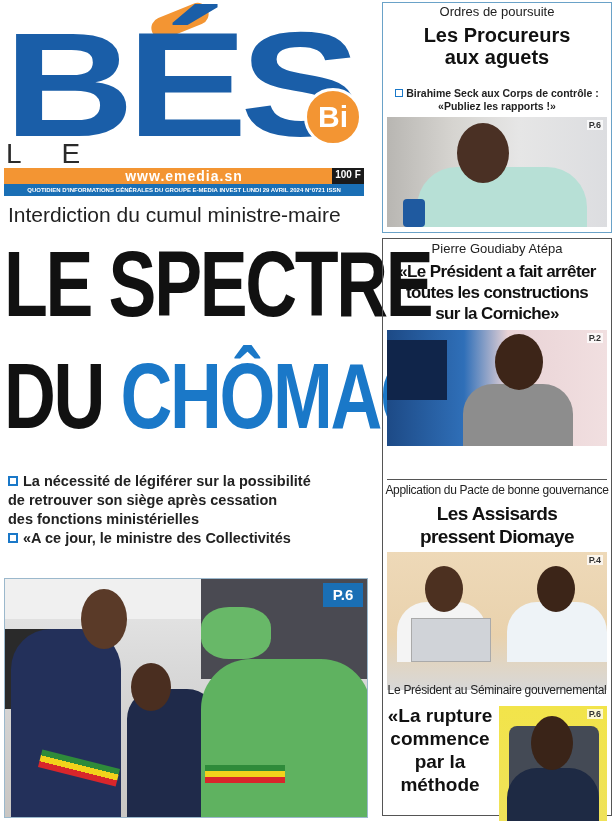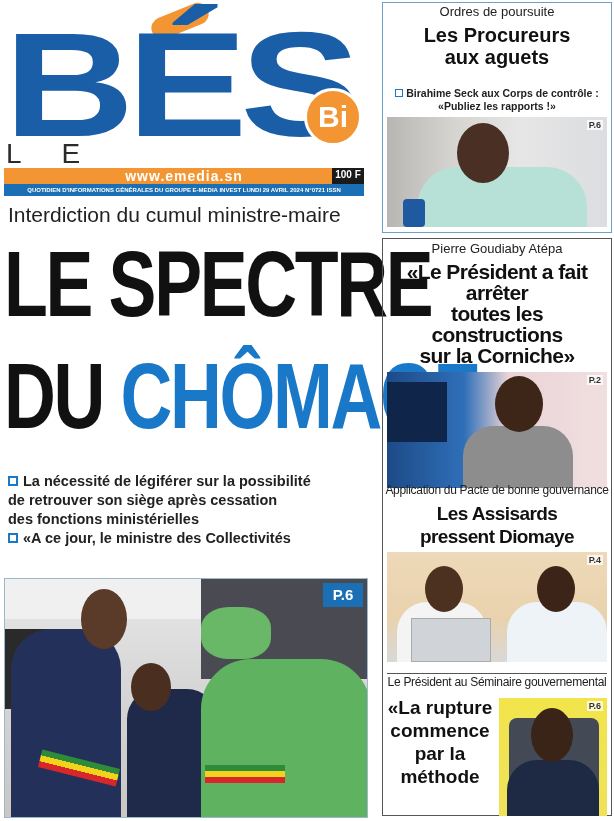--- a/index.html
+++ b/index.html
@@ -93,21 +93,21 @@
   .box1 {
     position: absolute; left: 2px; top: 2px; width: 230px; height: 231px;
     border: 1px solid #6aa2c8;
   }
   .box2 {
     position: absolute; left: 2px; top: 238px; width: 230px; height: 578px;
     border: 1px solid #555;
   }
   .r-kicker { text-align: center; font-size: 13px; line-height: 16px; color: #222; white-space: nowrap; }
   .r-title { text-align: center; font-weight: 700; font-size: 20px; line-height: 22px; color: #111; }
-  .r-title-cond { text-align: center; font-weight: 700; font-size: 21px; line-height: 21px; color: #111; letter-spacing: -0.6px; }
+  .r-title-cond { text-align: center; font-weight: 700; font-size: 17px; line-height: 21px; color: #111; letter-spacing: -0.6px; }
   .r-sub { text-align: center; font-weight: 700; font-size: 10.5px; line-height: 13px; color: #222; }
   .r-sub .box-icon { display: inline-block; width: 8px; height: 8px; border: 1.5px solid #1a78c8; margin-right: 3px; }
   .page-tag {
     position: absolute; right: 4px; top: 3px; font-weight: 700; font-size: 9px; color: #333;
     background: rgba(255,255,255,0.75); padding: 0 2px;
   }
   .photo { position: relative; overflow: hidden; }
   .sep { height: 1px; background: #555; margin: 0 4px; }
 
   .s-block { position: relative; }
@@ -196,34 +196,34 @@
         <div class="page-tag">P.2</div>
       </div>
     </div>
 
     <div class="sep"></div>
 
     <div class="s-block" style="height:191px;">
       <div class="r-kicker" style="margin-top:2px;font-size:12px;letter-spacing:-0.3px;">Application du Pacte de bonne gouvernance</div>
       <div class="r-title-cond" style="margin-top:4px;font-size:19px;line-height:23px;">Les Assisards</div>
       <div class="r-title-cond" style="font-size:19px;line-height:23px;">pressent Diomaye</div>
-      <div class="photo" style="margin:4px 4px 0 4px;height:110px;background:linear-gradient(180deg,#eed9b8 0%,#e9d2ad 60%,#d8d8d8 100%);">
+      <div class="photo" style="margin:4px 4px 0 4px;height:138px;background:linear-gradient(180deg,#eed9b8 0%,#e9d2ad 60%,#d8d8d8 100%);">
         <div style="position:absolute;left:10px;top:50px;width:90px;height:60px;background:#f4f4f4;border-radius:30px 30px 0 0;"></div>
         <div style="position:absolute;left:38px;top:14px;width:38px;height:46px;background:#4c3020;border-radius:50%;"></div>
         <div style="position:absolute;left:120px;top:50px;width:100px;height:60px;background:#eef3f7;border-radius:30px 30px 0 0;"></div>
         <div style="position:absolute;left:150px;top:14px;width:38px;height:46px;background:#3c2518;border-radius:50%;"></div>
         <div style="position:absolute;left:24px;top:66px;width:80px;height:44px;background:#d0d3d8;border:1px solid #aaa;"></div>
         <div class="page-tag">P.4</div>
       </div>
     </div>
 
     <div class="sep"></div>
 
     <div class="s-block" style="height:146px;">
-      <div class="r-kicker" style="margin-top:0;font-size:12px;letter-spacing:-0.3px;">Le Président au Séminaire gouvernemental</div>
+      <div class="r-kicker" style="margin-top:8px;font-size:12px;letter-spacing:-0.3px;">Le Président au Séminaire gouvernemental</div>
       <div style="position:absolute;left:2px;top:22px;width:110px;">
         <div class="r-title" style="font-size:19px;line-height:23px;text-align:center;">«La rupture</div>
         <div class="r-title" style="font-size:19px;line-height:23px;text-align:center;">commence</div>
         <div class="r-title" style="font-size:19px;line-height:23px;text-align:center;">par la</div>
         <div class="r-title" style="font-size:19px;line-height:23px;text-align:center;">méthode</div>
       </div>
       <div class="photo" style="position:absolute;left:116px;top:24px;width:108px;height:118px;background:linear-gradient(180deg,#f2e44a 0%,#efe25a 100%);">
         <div style="position:absolute;left:10px;top:20px;width:90px;height:98px;background:#444a55;border-radius:8px;"></div>
         <div style="position:absolute;left:8px;top:62px;width:92px;height:56px;background:#1e2a44;border-radius:30px 30px 0 0;"></div>
         <div style="position:absolute;left:32px;top:10px;width:42px;height:54px;background:#3a2418;border-radius:50%;"></div>

